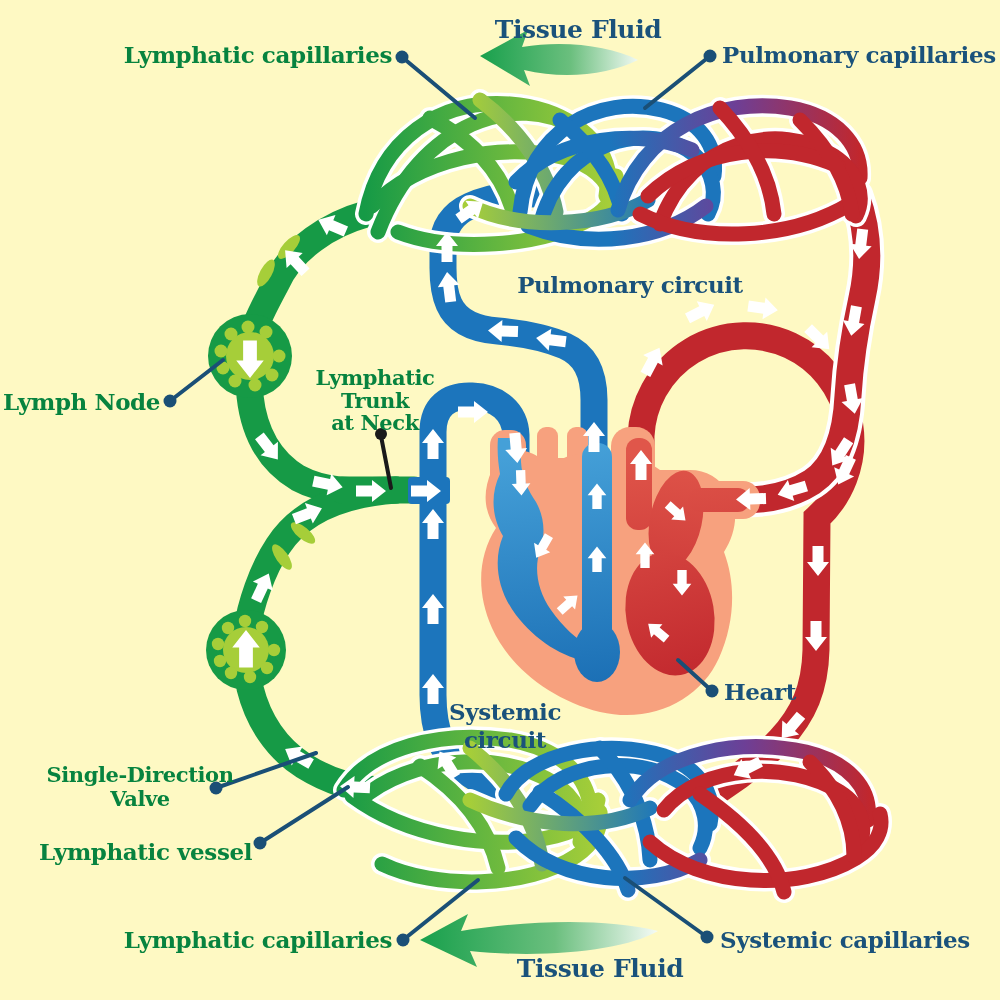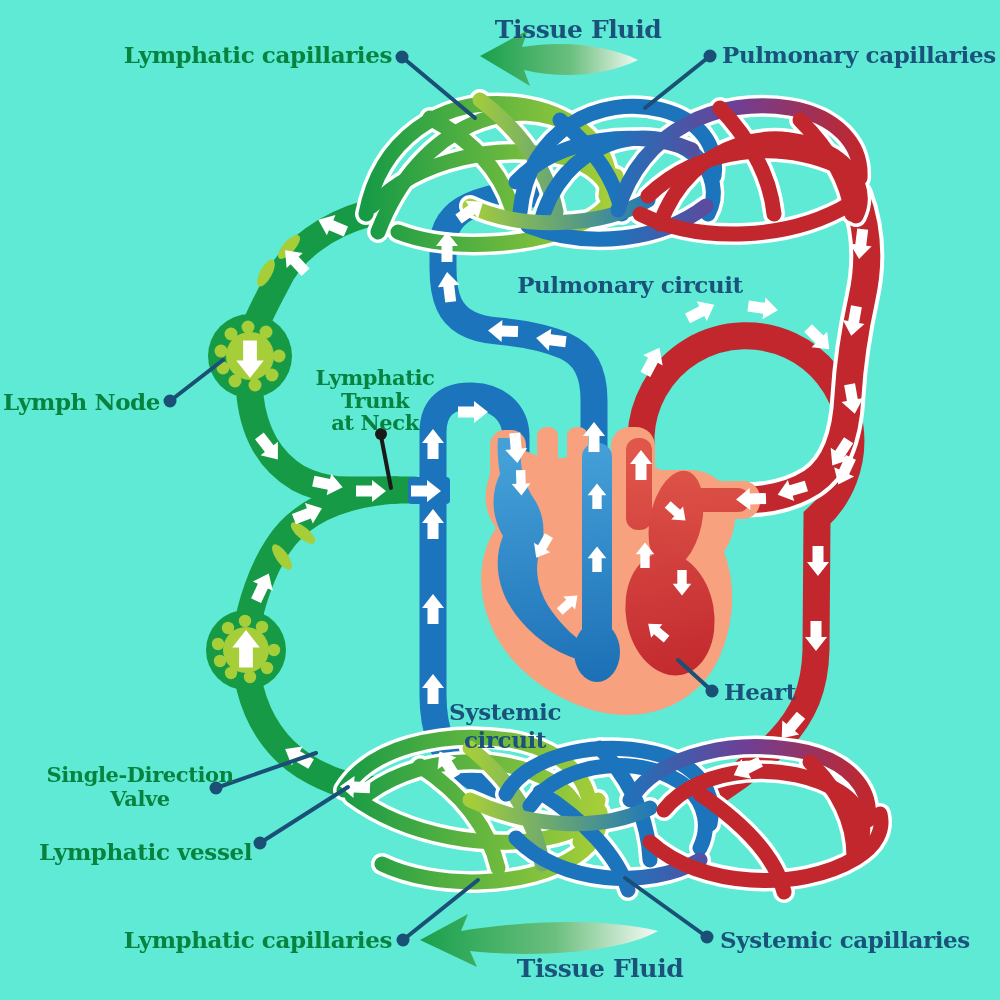--- a/index.html
+++ b/index.html
@@ -1,16 +1,16 @@
 <!DOCTYPE html>
 <html><head>
 <meta charset="utf-8">
 <style>
   html,body{margin:0;padding:0;background:#ffffff;}
-  #stage{position:relative;width:1000px;height:1000px;background:#5eead4;overflow:hidden;
+  #stage{position:relative;width:1000px;height:1000px;background:#fef9c3;overflow:hidden;
          font-family:"DejaVu Serif","Liberation Serif",serif;}
   svg{display:block}
   .lbl{font-family:"DejaVu Serif","Liberation Serif",serif;font-weight:bold;letter-spacing:-0.4px;}
   .lbl-lg{font-size:25px;}
   .lbl-md{font-size:23px;}
   .lbl-sm{font-size:21px;}
 </style>
 </head>
 <body>
 

